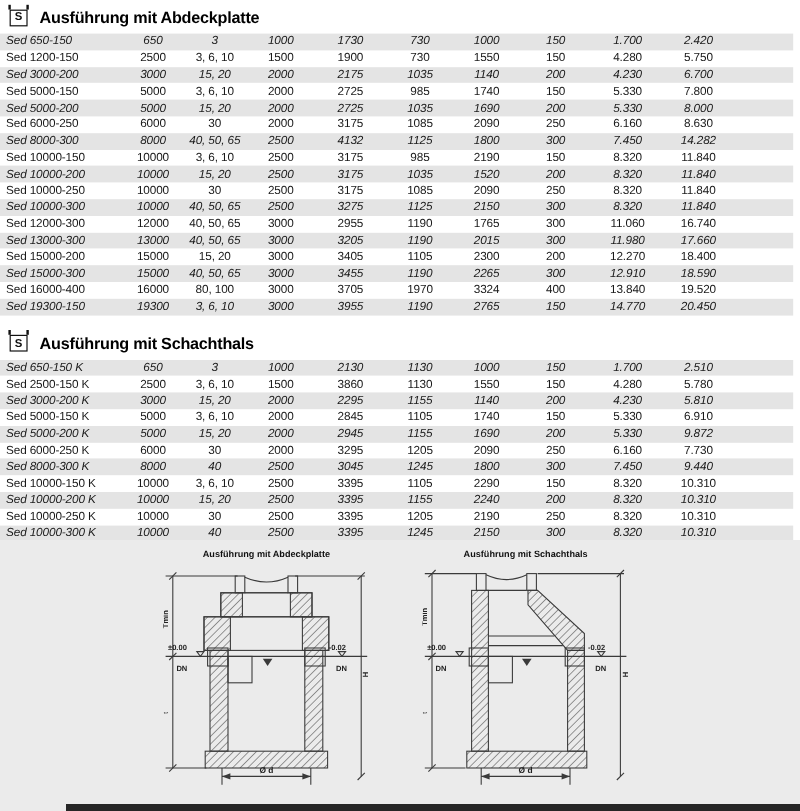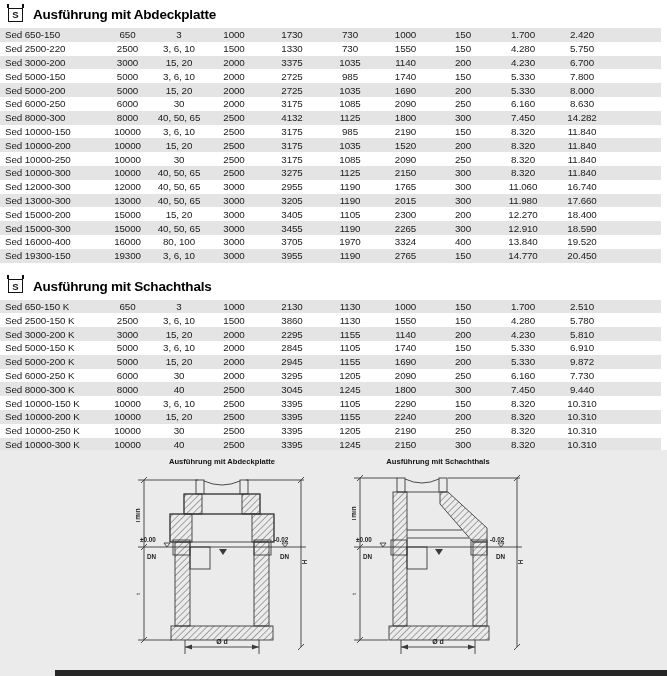--- a/index.html
+++ b/index.html
@@ -11,21 +11,21 @@
           align-items:center;justify-content:center;font-size:9.5px;font-weight:bold;color:#111;
           background:#fff;flex:0 0 auto;}
   .s-icon::before,.s-icon::after{content:'';position:absolute;top:-5px;width:1.7px;height:4px;background:#111;}
   .s-icon::before{left:-1.7px;}
   .s-icon::after{right:-1.7px;}
   .section-header h2{margin:0;font-size:13.5px;font-weight:bold;color:#000;letter-spacing:-0.2px;}
   
   .rows{margin-right:6px;}
   .trow{display:grid;grid-template-columns:103px 49px 54px 56px 60px 56px 55px 60px 60px 58px 1fr;
         height:13.8px;align-items:center;font-size:9.8px;letter-spacing:-0.1px;}
-  .trow.shade{background:#e4e4e4;}
+  .trow.shade{background:#e4e4e4;font-style:italic;}
   .trow .cell{text-align:center;white-space:nowrap;}
   .trow .cell.name{text-align:left;padding-left:5px;}
   .gap1{height:9px;}
   
   .drawings{position:absolute;left:0;right:0;top:450px;height:226px;background:#ebebeb;}
   .drawing{position:absolute;top:6px;width:172px;}
   .drawing .drawing-title{font-size:7.6px;font-weight:bold;text-align:center;color:#111;
                           height:12px;line-height:12px;white-space:nowrap;}
   #drawing-left{left:136px;}
   #drawing-right{left:352px;}
@@ -54,38 +54,38 @@
           <div class="cell">1000</div>
           <div class="cell">1730</div>
           <div class="cell">730</div>
           <div class="cell">1000</div>
           <div class="cell">150</div>
           <div class="cell">1.700</div>
           <div class="cell">2.420</div>
           <div class="cell"></div>
         </div>
         <div class="trow">
-          <div class="cell name">Sed 2500-220</div>
+          <div class="cell name">Sed 1200-150</div>
           <div class="cell">2500</div>
           <div class="cell">3, 6, 10</div>
           <div class="cell">1500</div>
-          <div class="cell">1330</div>
+          <div class="cell">1900</div>
           <div class="cell">730</div>
           <div class="cell">1550</div>
           <div class="cell">150</div>
           <div class="cell">4.280</div>
           <div class="cell">5.750</div>
           <div class="cell"></div>
         </div>
         <div class="trow shade">
           <div class="cell name">Sed 3000-200</div>
           <div class="cell">3000</div>
           <div class="cell">15, 20</div>
           <div class="cell">2000</div>
-          <div class="cell">3375</div>
+          <div class="cell">2175</div>
           <div class="cell">1035</div>
           <div class="cell">1140</div>
           <div class="cell">200</div>
           <div class="cell">4.230</div>
           <div class="cell">6.700</div>
           <div class="cell"></div>
         </div>
         <div class="trow">
           <div class="cell name">Sed 5000-150</div>
           <div class="cell">5000</div>

